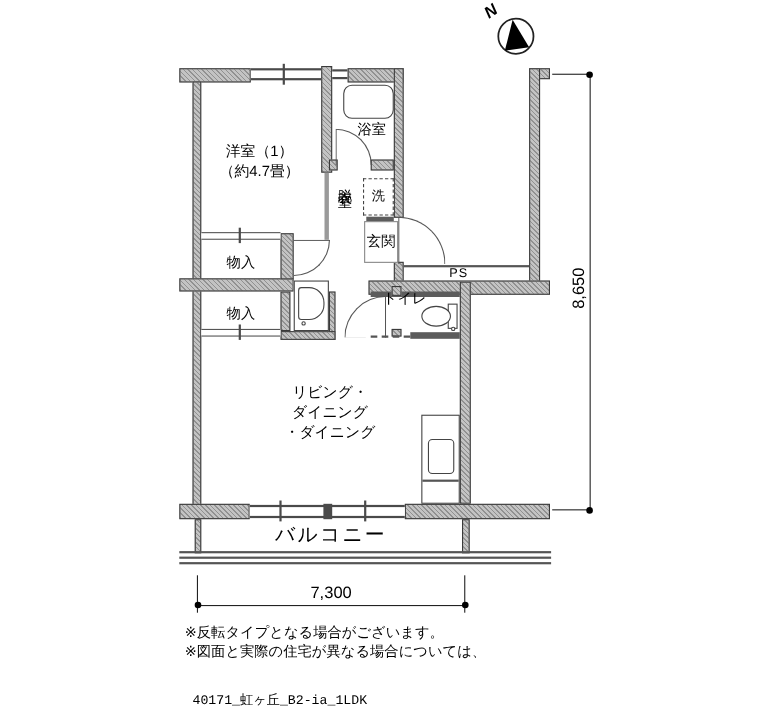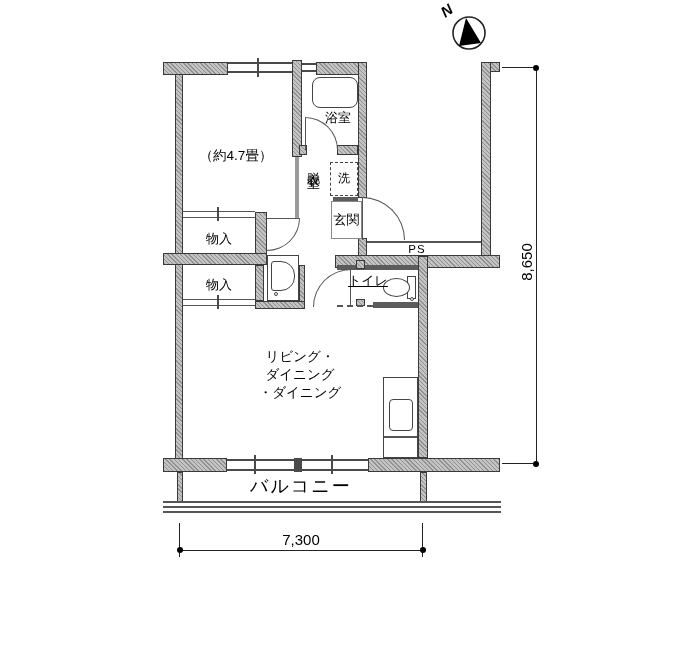--- a/index.html
+++ b/index.html
@@ -105,28 +105,29 @@
   <div class="fix" style="left:410px;top:297px;width:4px;height:4px;border-radius:50%;border-width:1px;"></div>
   <div class="fix" style="left:383px;top:377px;width:35px;height:81px;"></div>
   <div class="fix" style="left:389px;top:399px;width:24px;height:32px;border-radius:4px;"></div>
   <div class="thin-line" style="left:384px;top:436px;width:33px;height:1.5px;"></div>
 
   <div class="arc" style="left:305px;top:117px;width:33px;height:33px;border-top:1.2px solid #555;border-right:1.2px solid #555;border-left:1.2px solid #555;border-top-right-radius:100%;"></div>
   <div class="arc" style="left:362px;top:197px;width:43px;height:43px;border-top:1.2px solid #555;border-right:1.2px solid #555;border-left:1.2px solid #555;border-top-right-radius:100%;"></div>
   <div class="arc" style="left:267px;top:218px;width:33px;height:33px;border-bottom:1.2px solid #555;border-right:1.2px solid #555;border-top:1.2px solid #555;border-bottom-right-radius:100%;"></div>
   <div class="arc" style="left:313px;top:269px;width:38px;height:38px;border-top:1.2px solid #555;border-left:1.2px solid #555;border-right:1.2px solid #555;border-top-left-radius:100%;"></div>
 
+  <div class="lbl" style="left:176px;top:130px;width:120px;">洋室（1）</div>
   <div class="lbl" style="left:176px;top:148px;width:120px;">（約4.7畳）</div>
   <div class="lbl" style="left:314px;top:110px;width:48px;font-size:13px;">浴室</div>
   <div class="lbl vtext" style="left:305px;top:161px;font-size:13px;">脱衣室</div>
   <div class="lbl lbl-s" style="left:330px;top:171px;width:28px;">洗</div>
   <div class="lbl" style="left:331px;top:212px;width:31px;font-size:13px;">玄関</div>
   <div class="lbl" style="left:183px;top:231px;width:72px;font-size:13px;">物入</div>
   <div class="lbl" style="left:183px;top:277px;width:72px;font-size:13px;">物入</div>
-  <div class="lbl" style="left:348px;top:273px;width:38px;font-size:13px;text-decoration:underline;">トイレ</div>
+  <div class="lbl" style="left:348px;top:263px;width:38px;font-size:13px;">トイレ</div>
   <div class="lbl" style="left:404px;top:241px;width:26px;font-size:11.5px;letter-spacing:1px;">PS</div>
   <div class="abs" style="left:240px;top:348px;width:120px;text-align:center;font-size:13.5px;line-height:18px;">
     <div>リビング・</div>
     <div>ダイニング</div>
     <div>・ダイニング</div>
   </div>
   <div class="lbl" style="left:250px;top:478px;width:100px;font-size:18px;letter-spacing:2px;">バルコニー</div>
 
   <div class="dimline" style="left:502px;top:67px;width:34px;height:1.2px;"></div>
   <div class="dimline" style="left:502px;top:463px;width:34px;height:1.2px;"></div>
@@ -135,14 +136,17 @@
   <div class="dot" style="left:533px;top:461px;"></div>
   <div class="dim" style="left:526px;top:262px;transform:translate(-50%,-50%) rotate(-90deg);">8,650</div>
 
   <div class="dimline" style="left:179px;top:523px;width:1.2px;height:34px;"></div>
   <div class="dimline" style="left:422px;top:523px;width:1.2px;height:34px;"></div>
   <div class="dimline" style="left:180px;top:550px;width:243px;height:1.2px;"></div>
   <div class="dot" style="left:177px;top:547px;"></div>
   <div class="dot" style="left:420px;top:547px;"></div>
   <div class="dim" style="left:241px;top:531px;width:120px;text-align:center;">7,300</div>
 
+  <div class="note" style="left:168px;top:567px;">※反転タイプとなる場合がございます。</div>
+  <div class="note" style="left:168px;top:584px;">※図面と実際の住宅が異なる場合については、</div>
+  <div class="file" style="left:175px;top:628px;">40171_虹ヶ丘_B2-ia_1LDK</div>
 
 </div>
 
 </body></html>

